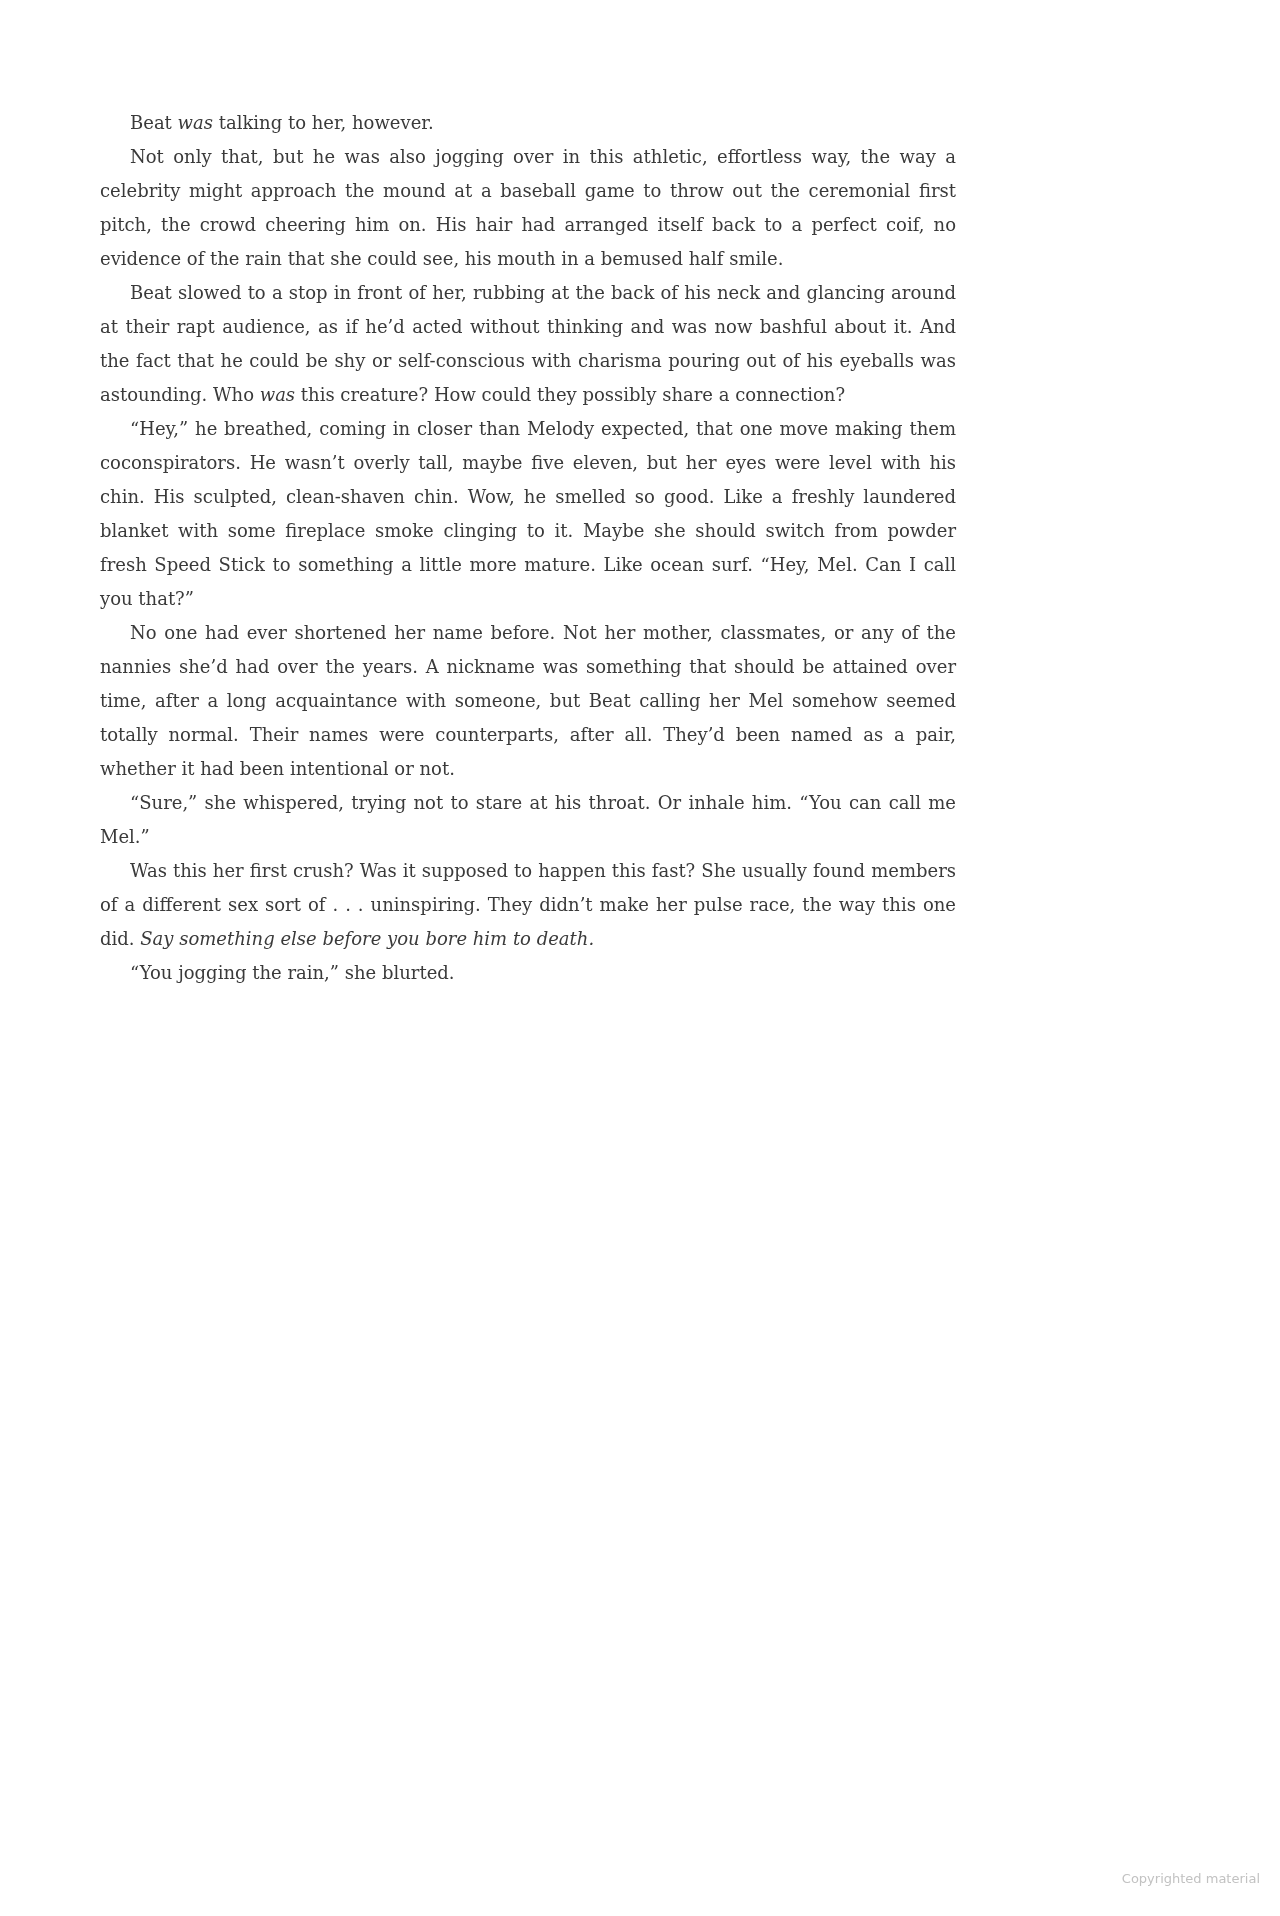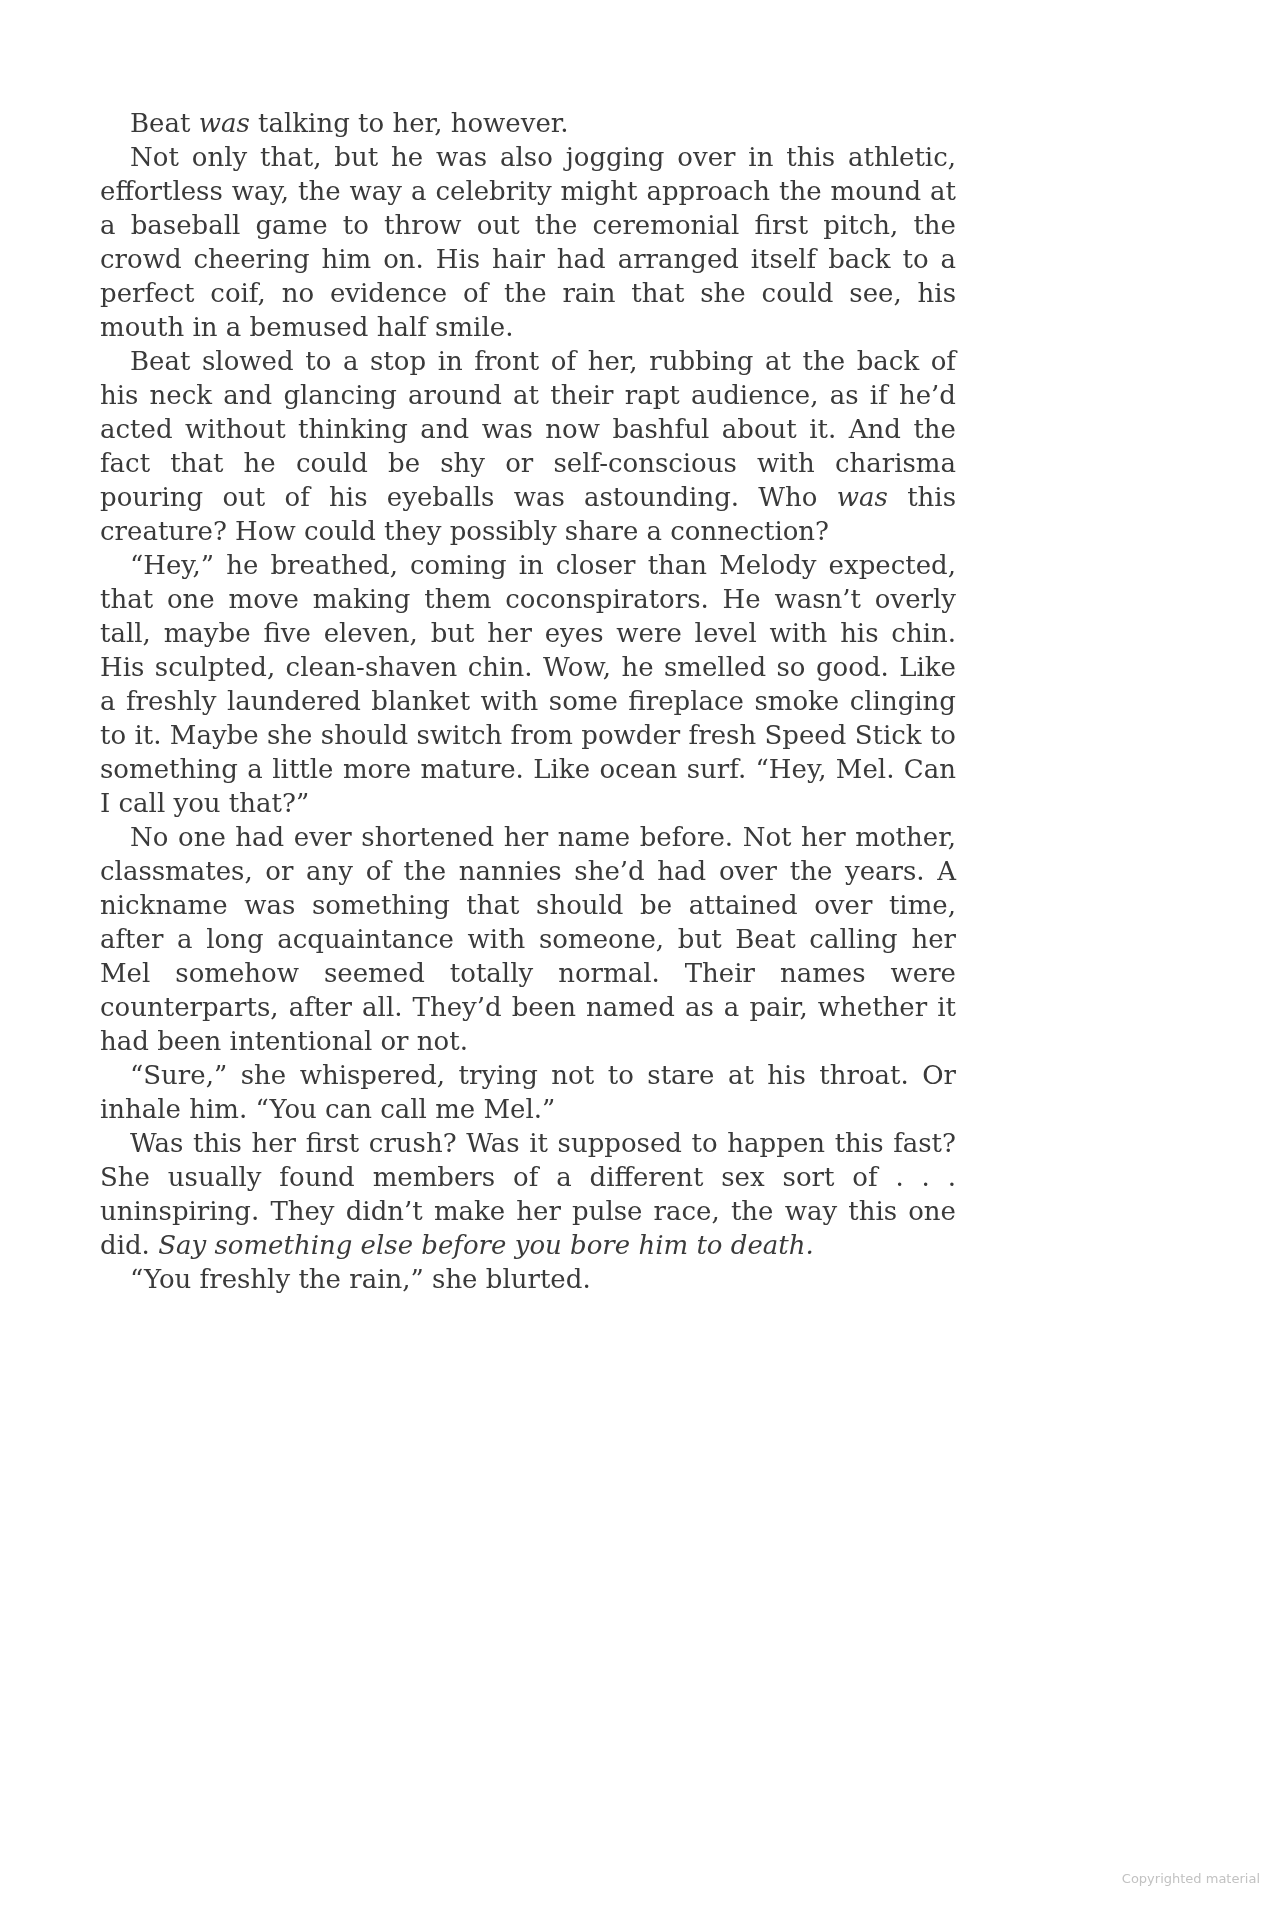--- a/index.html
+++ b/index.html
@@ -13,21 +13,21 @@
     height: 1916px;
     background: #ffffff;
     overflow: hidden;
   }
   .text-block {
     position: absolute;
     left: 100px;
     top: 106px;
     width: 856px;
     font-family: "DejaVu Serif", "Liberation Serif", serif;
-    font-size: 26px;
+    font-size: 18px;
     line-height: 34px;
     color: #3a3a3a;
     text-align: justify;
   }
   .text-block p {
     margin: 0;
     padding: 0;
     text-indent: 30px;
   }
   .r {
@@ -59,20 +59,20 @@
     <p><span class="r">Beat slowed to a stop in front of her, rubbing at the back of his neck and glancing around at their rapt audience, as if he’d acted without thinking and was now bashful about it. And the fact that he could be shy or self-conscious with charisma pouring out of his eyeballs was astounding. Who </span><span class="r i">was</span><span class="r"> this creature? How could they possibly share a connection?</span></p>
 
     <p><span class="r">“Hey,” he breathed, coming in closer than Melody expected, that one move making them coconspirators. He wasn’t overly tall, maybe five eleven, but her eyes were level with his chin. His sculpted, clean-shaven chin. Wow, he smelled so good. Like a freshly laundered blanket with some fireplace smoke clinging to it. Maybe she should switch from powder fresh Speed Stick to something a little more mature. Like ocean surf. “Hey, Mel. Can I call you that?”</span></p>
 
     <p><span class="r">No one had ever shortened her name before. Not her mother, classmates, or any of the nannies she’d had over the years. A nickname was something that should be attained over time, after a long acquaintance with someone, but Beat calling her Mel somehow seemed totally normal. Their names were counterparts, after all. They’d been named as a pair, whether it had been intentional or not.</span></p>
 
     <p><span class="r">“Sure,” she whispered, trying not to stare at his throat. Or inhale him. “You can call me Mel.”</span></p>
 
     <p><span class="r">Was this her first crush? Was it supposed to happen this fast? She usually found members of a different sex sort of . . . uninspiring. They didn’t make her pulse race, the way this one did. </span><span class="r i">Say something else before you bore him to death.</span></p>
 
-    <p><span class="r">“You freshly the rain,” she blurted.</span></p>
+    <p><span class="r">“You jogging the rain,” she blurted.</span></p>
 
 
   </div>
 
   <div class="copyright">Copyrighted material</div>
 
 </div>
 
 </body></html>

